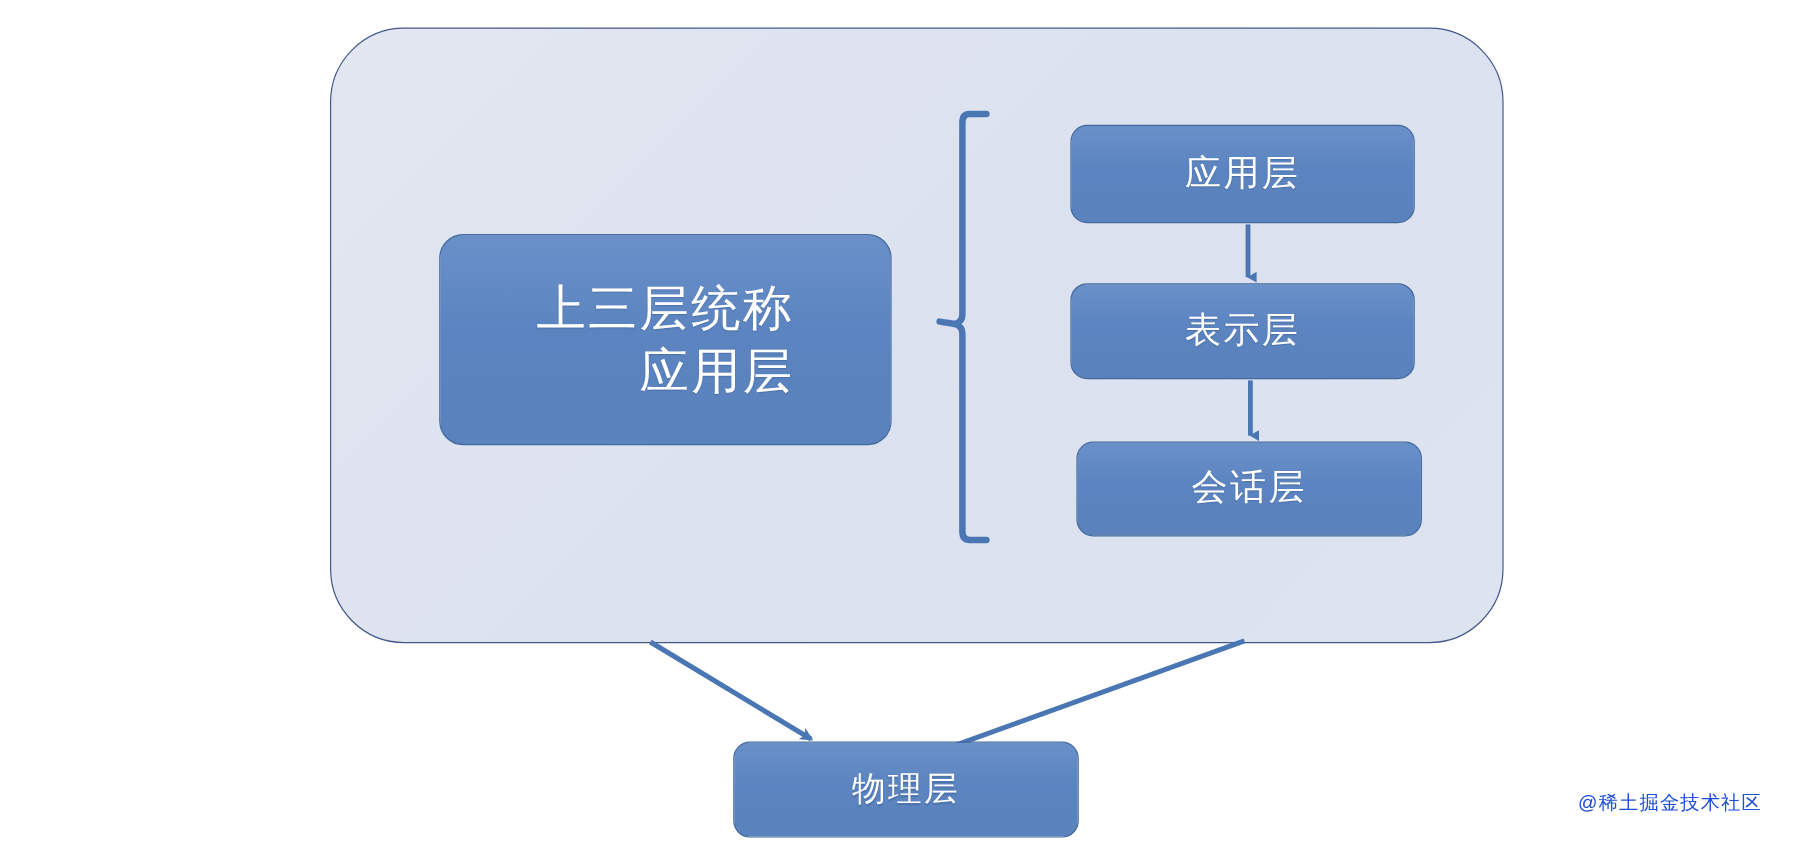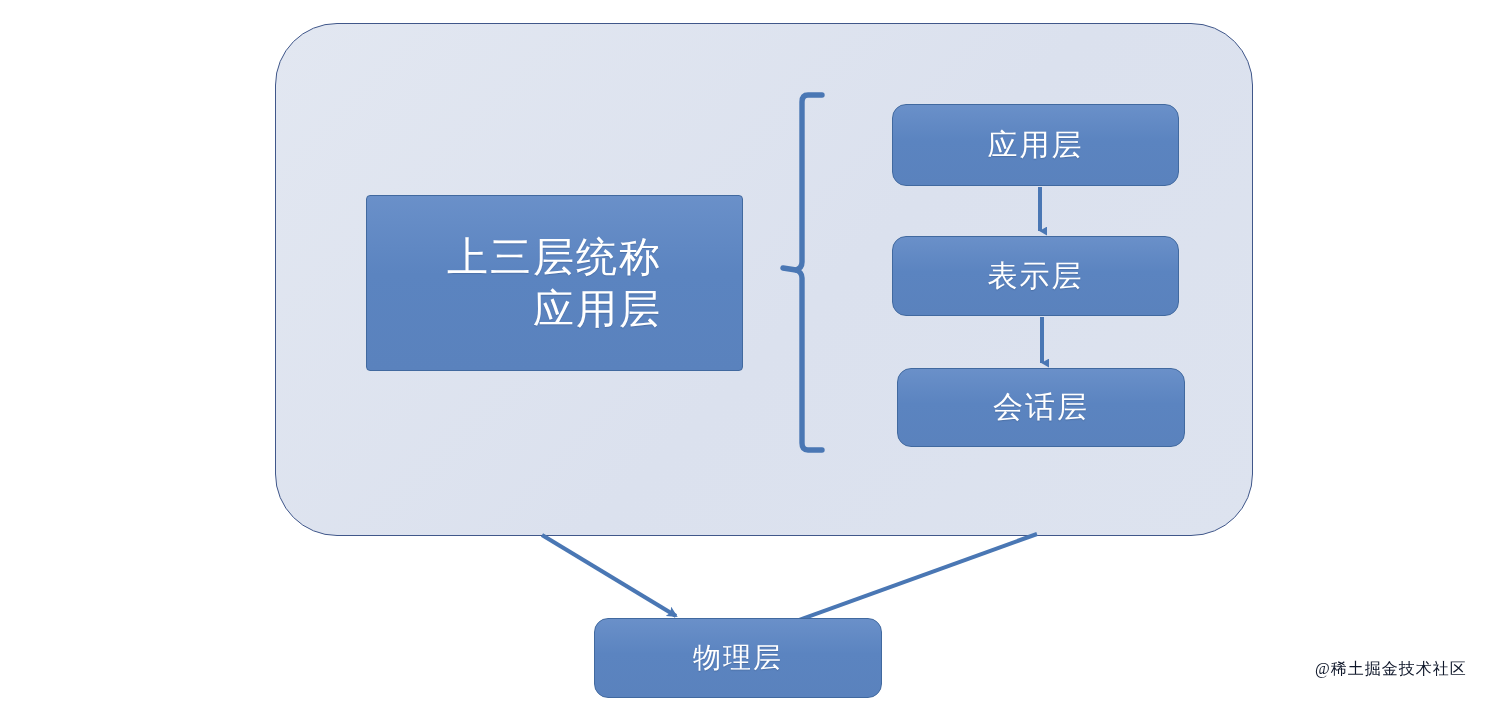--- a/index.html
+++ b/index.html
@@ -43,21 +43,21 @@
     text-align: right;
     line-height: 1.28;
     letter-spacing: 2px;
     text-shadow: 0 1px 1px rgba(30,55,95,.25);
   }
   .box-big {
     left: 366px;
     top: 195px;
     width: 377px;
     height: 176px;
-    border-radius: 4px;
+    border-radius: 20px;
     font-size: 41px;
   }
   .box-app {
     left: 892px;
     top: 104px;
     width: 287px;
     height: 82px;
     font-size: 30px;
   }
   .box-pres {
@@ -68,45 +68,44 @@
     font-size: 30px;
   }
   .box-sess {
     left: 897px;
     top: 368px;
     width: 288px;
     height: 79px;
     font-size: 30px;
   }
   .box-phys {
-    left: 594px;
+    left: 611px;
     top: 618px;
     width: 288px;
     height: 80px;
     font-size: 28px;
   }
   
   .vector-layer {
     position: absolute;
     left: 0;
     top: 0;
     width: 1512px;
     height: 710px;
     pointer-events: none;
   }
   
   .watermark {
     position: absolute;
     left: 1315px;
     top: 659px;
     font-size: 16px;
-    color: #0f172a;
+    color: #1d4ed8;
     letter-spacing: 1px;
     white-space: nowrap;
-    font-family: Liberation Serif, serif;
   }
 </style>
 </head>
 <body>
 
 <div id="canvas">
 
   <div class="outer-container"></div>
 
   <svg class="vector-layer" viewBox="0 0 1512 710" xmlns="http://www.w3.org/2000/svg">

